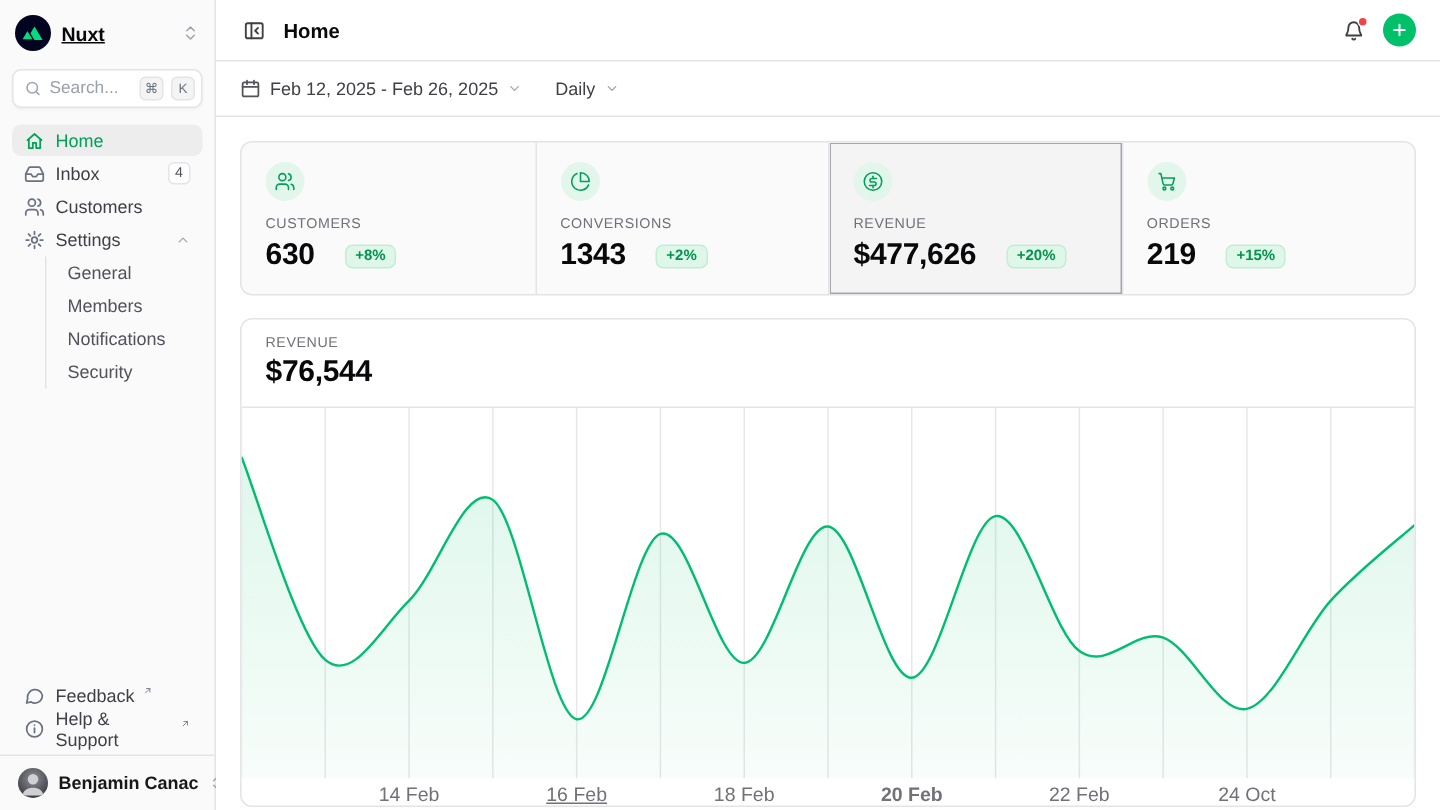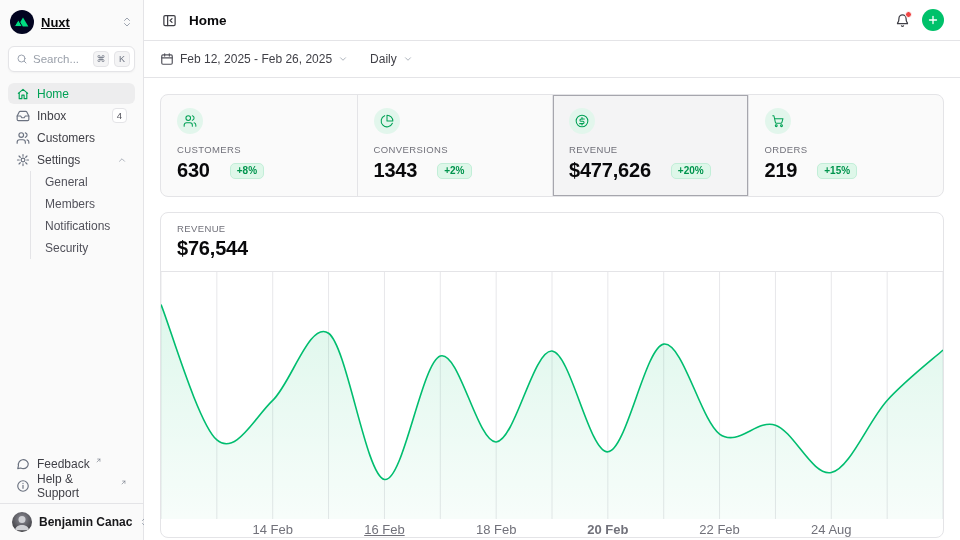--- a/index.html
+++ b/index.html
@@ -408,18 +408,18 @@
             <path d="M 0,32.604 C 9.297619047619047,55.16333333333333 37.19047619047619,151.9873333333333 55.785714285714285,167.95999999999998 C 74.38095238095238,183.93266666666665 92.97619047619047,146.224 111.57142857142857,128.44 C 130.16666666666666,110.656 148.76190476190476,48.08266666666667 167.35714285714286,61.256 C 185.95238095238096,74.42933333333333 204.54761904761904,203.69266666666667 223.14285714285714,207.48 C 241.73809523809524,211.2673333333333 260.33333333333337,90.23733333333332 278.92857142857144,83.97999999999999 C 297.5238095238095,77.72266666666665 316.11904761904765,170.7593333333333 334.7142857142857,169.93599999999998 C 353.3095238095238,169.11266666666666 371.9047619047619,77.39333333333332 390.5,79.03999999999999 C 409.0952380952381,80.68666666666667 427.69047619047615,180.96866666666668 446.2857142857143,179.816 C 464.8809523809524,178.66333333333333 483.4761904761905,75.08800000000001 502.0714285714286,72.12400000000001 C 520.6666666666667,69.16000000000001 539.2619047619048,148.52933333333334 557.8571428571429,162.032 C 576.452380952381,175.53466666666668 595.047619047619,146.718 613.6428571428571,153.14 C 632.2380952380952,159.56199999999998 650.8333333333334,204.6806666666667 669.4285714285714,200.56400000000002 C 688.0238095238095,196.44733333333335 706.6190476190477,148.85866666666666 725.2142857142858,128.44 C 743.8095238095239,108.02133333333333 771.702380952381,86.44999999999999 781,78.05199999999999 L 781,247 L 0,247 Z" fill="url(#areaGrad)"></path>
             <path d="M 0,32.604 C 9.297619047619047,55.16333333333333 37.19047619047619,151.9873333333333 55.785714285714285,167.95999999999998 C 74.38095238095238,183.93266666666665 92.97619047619047,146.224 111.57142857142857,128.44 C 130.16666666666666,110.656 148.76190476190476,48.08266666666667 167.35714285714286,61.256 C 185.95238095238096,74.42933333333333 204.54761904761904,203.69266666666667 223.14285714285714,207.48 C 241.73809523809524,211.2673333333333 260.33333333333337,90.23733333333332 278.92857142857144,83.97999999999999 C 297.5238095238095,77.72266666666665 316.11904761904765,170.7593333333333 334.7142857142857,169.93599999999998 C 353.3095238095238,169.11266666666666 371.9047619047619,77.39333333333332 390.5,79.03999999999999 C 409.0952380952381,80.68666666666667 427.69047619047615,180.96866666666668 446.2857142857143,179.816 C 464.8809523809524,178.66333333333333 483.4761904761905,75.08800000000001 502.0714285714286,72.12400000000001 C 520.6666666666667,69.16000000000001 539.2619047619048,148.52933333333334 557.8571428571429,162.032 C 576.452380952381,175.53466666666668 595.047619047619,146.718 613.6428571428571,153.14 C 632.2380952380952,159.56199999999998 650.8333333333334,204.6806666666667 669.4285714285714,200.56400000000002 C 688.0238095238095,196.44733333333335 706.6190476190477,148.85866666666666 725.2142857142858,128.44 C 743.8095238095239,108.02133333333333 771.702380952381,86.44999999999999 781,78.05199999999999" fill="none" stroke="#00bd6f" stroke-width="1.6" vector-effect="non-scaling-stroke"></path>
           </svg>
       </div>
       <div class="x-axis">
           <span style="left: 14.2857%;">14 Feb</span>
           <span style="left: 28.5714%; text-decoration: underline;">16 Feb</span>
           <span style="left: 42.8571%;">18 Feb</span>
           <span style="left: 57.1429%; font-weight: bold;">20 Feb</span>
           <span style="left: 71.4286%;">22 Feb</span>
-          <span style="left: 85.7143%;">24 Aug</span>
+          <span style="left: 85.7143%;">24 Oct</span>
         </div>
     </div>
 
   </div>
 </div>
 
 </body></html>

